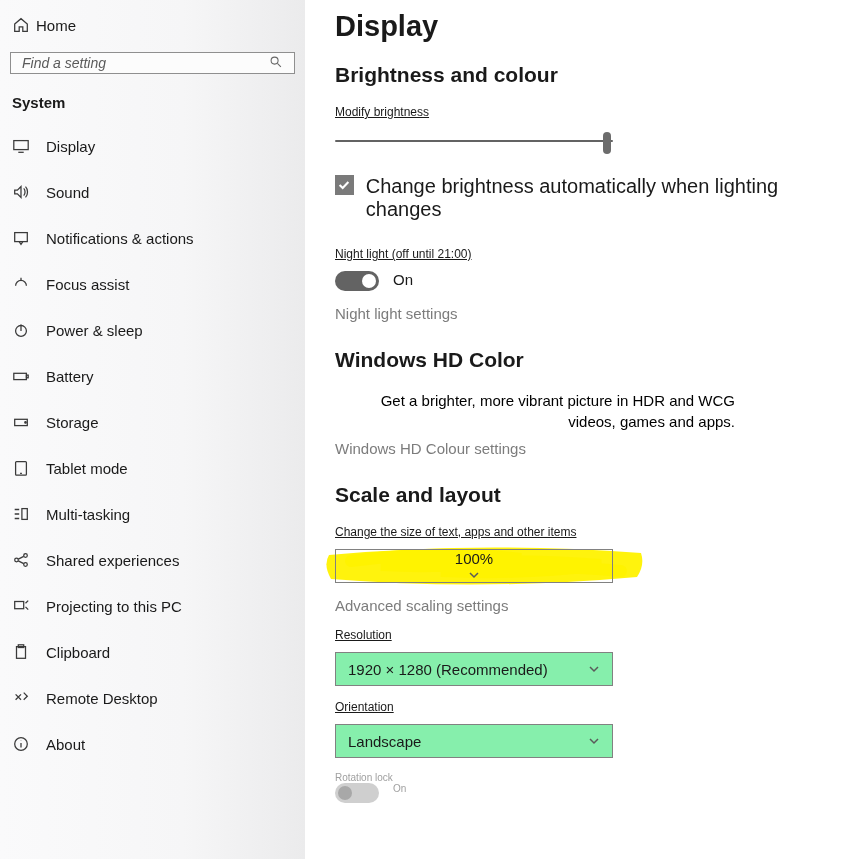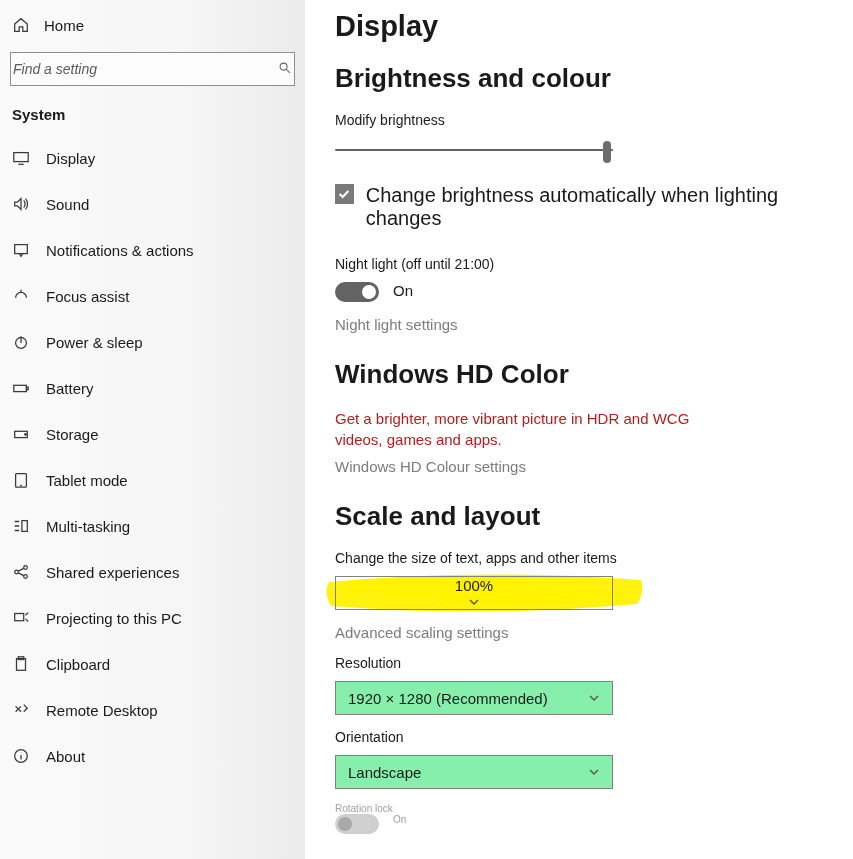--- a/index.html
+++ b/index.html
@@ -13,34 +13,34 @@
   .root { display: flex; height: 100%; }
   
   .sidebar {
     width: 305px;
     background: linear-gradient(to right, #fafafb 0%, #f6f6f7 60%, #ebebec 100%);
     padding-top: 6px;
     border-right: 0;
   }
   .home-row {
     display: flex; align-items: center;
-    gap: 14px;
+    gap: 6px;
     padding: 10px 16px 10px 12px;
     font-size: 15px;
     cursor: pointer;
   }
   .icon { width: 18px; height: 18px; display: inline-flex; align-items: center; justify-content: center; flex: 0 0 18px; }
   .icon svg { width: 18px; height: 18px; stroke: #3a3a3a; fill: none; stroke-width: 1.4; }
   .search {
     margin: 8px 10px 16px 10px;
-    height: 34px;
+    height: 22px;
     border: 1px solid #8f8f8f;
     background: #fcfcfc;
     display: flex; align-items: center;
-    padding: 0 2px;
+    padding: 0 11px;
     justify-content: space-between;
     font-style: italic;
     color: #5a5a5a;
     cursor: text;
   }
   .search svg { width: 14px; height: 14px; stroke: #676767; fill: none; stroke-width: 1.5; }
   .group-title { font-weight: 600; padding: 4px 12px 12px 12px; font-size: 15px; }
   .nav { display: flex; flex-direction: column; }
   .nav-item {
     display: flex; align-items: center;
@@ -50,37 +50,37 @@
     cursor: pointer;
   }
   .nav-item .icon { margin-left: 0; }
   
   .main {
     flex: 1;
     padding: 10px 24px 14px 30px;
     overflow: hidden;
   }
   h1 { font-weight: 600; font-size: 29px; margin-bottom: 20px; }
-  h2 { font-weight: 600; font-size: 26px; margin-top: 6px; margin-bottom: 18px; }
-  .label { font-size: 14px; margin-bottom: 10px; }
+  h2 { font-weight: 600; font-size: 21px; margin-top: 6px; margin-bottom: 18px; }
+  .label { font-size: 12px; margin-bottom: 10px; text-decoration: underline; }
   .section { margin-bottom: 26px; }
   .slider-wrap { width: 278px; position: relative; height: 24px; margin-bottom: 22px; }
   .slider-track { position: absolute; top: 11px; left: 0; right: 0; height: 2px; background: #636363; border-radius: 1px; }
   .slider-thumb { position: absolute; top: 3px; width: 8px; height: 22px; background: #6c6c6c; border-radius: 4px; }
   .check-row { display: flex; align-items: flex-start; gap: 12px; font-size: 20px; }
   .checkbox { width: 20px; height: 20px; background: #7a7a7a; display: inline-flex; align-items: center; justify-content: center; }
   .checkbox svg { width: 14px; height: 14px; stroke: #fff; stroke-width: 2.4; fill: none; }
   .toggle-row { display: flex; align-items: flex-start; gap: 14px; font-size: 15px; }
   .toggle { width: 44px; height: 20px; border-radius: 10px; position: relative; }
   .toggle.on { background: #636363; }
   .toggle.on .knob { position: absolute; right: 3px; top: 3px; width: 14px; height: 14px; border-radius: 50%; background: #fff; }
   .toggle.disabled { background: #cfcfcf; }
   .toggle.disabled .knob { position: absolute; left: 3px; top: 3px; width: 14px; height: 14px; border-radius: 50%; background: #a8a8a8; }
   .link { color: #7c7c7c; font-size: 15px; cursor: pointer; }
-  .muted { color: #b91c1c; font-size: 15px; }
+  .muted { color: #000000; font-size: 15px; text-align: right; }
   .dropdown {
     width: 278px; height: 34px;
     border: 1px solid #818181;
     display: flex; align-items: center; justify-content: space-between;
     padding: 0 12px; font-size: 15px; background: #86efac;
     cursor: pointer;
   }
   .dropdown .chev svg { width: 12px; height: 12px; stroke: #5a5a5a; stroke-width: 1.5; fill: none; }
   .subgap { margin-top: 14px; }
   

